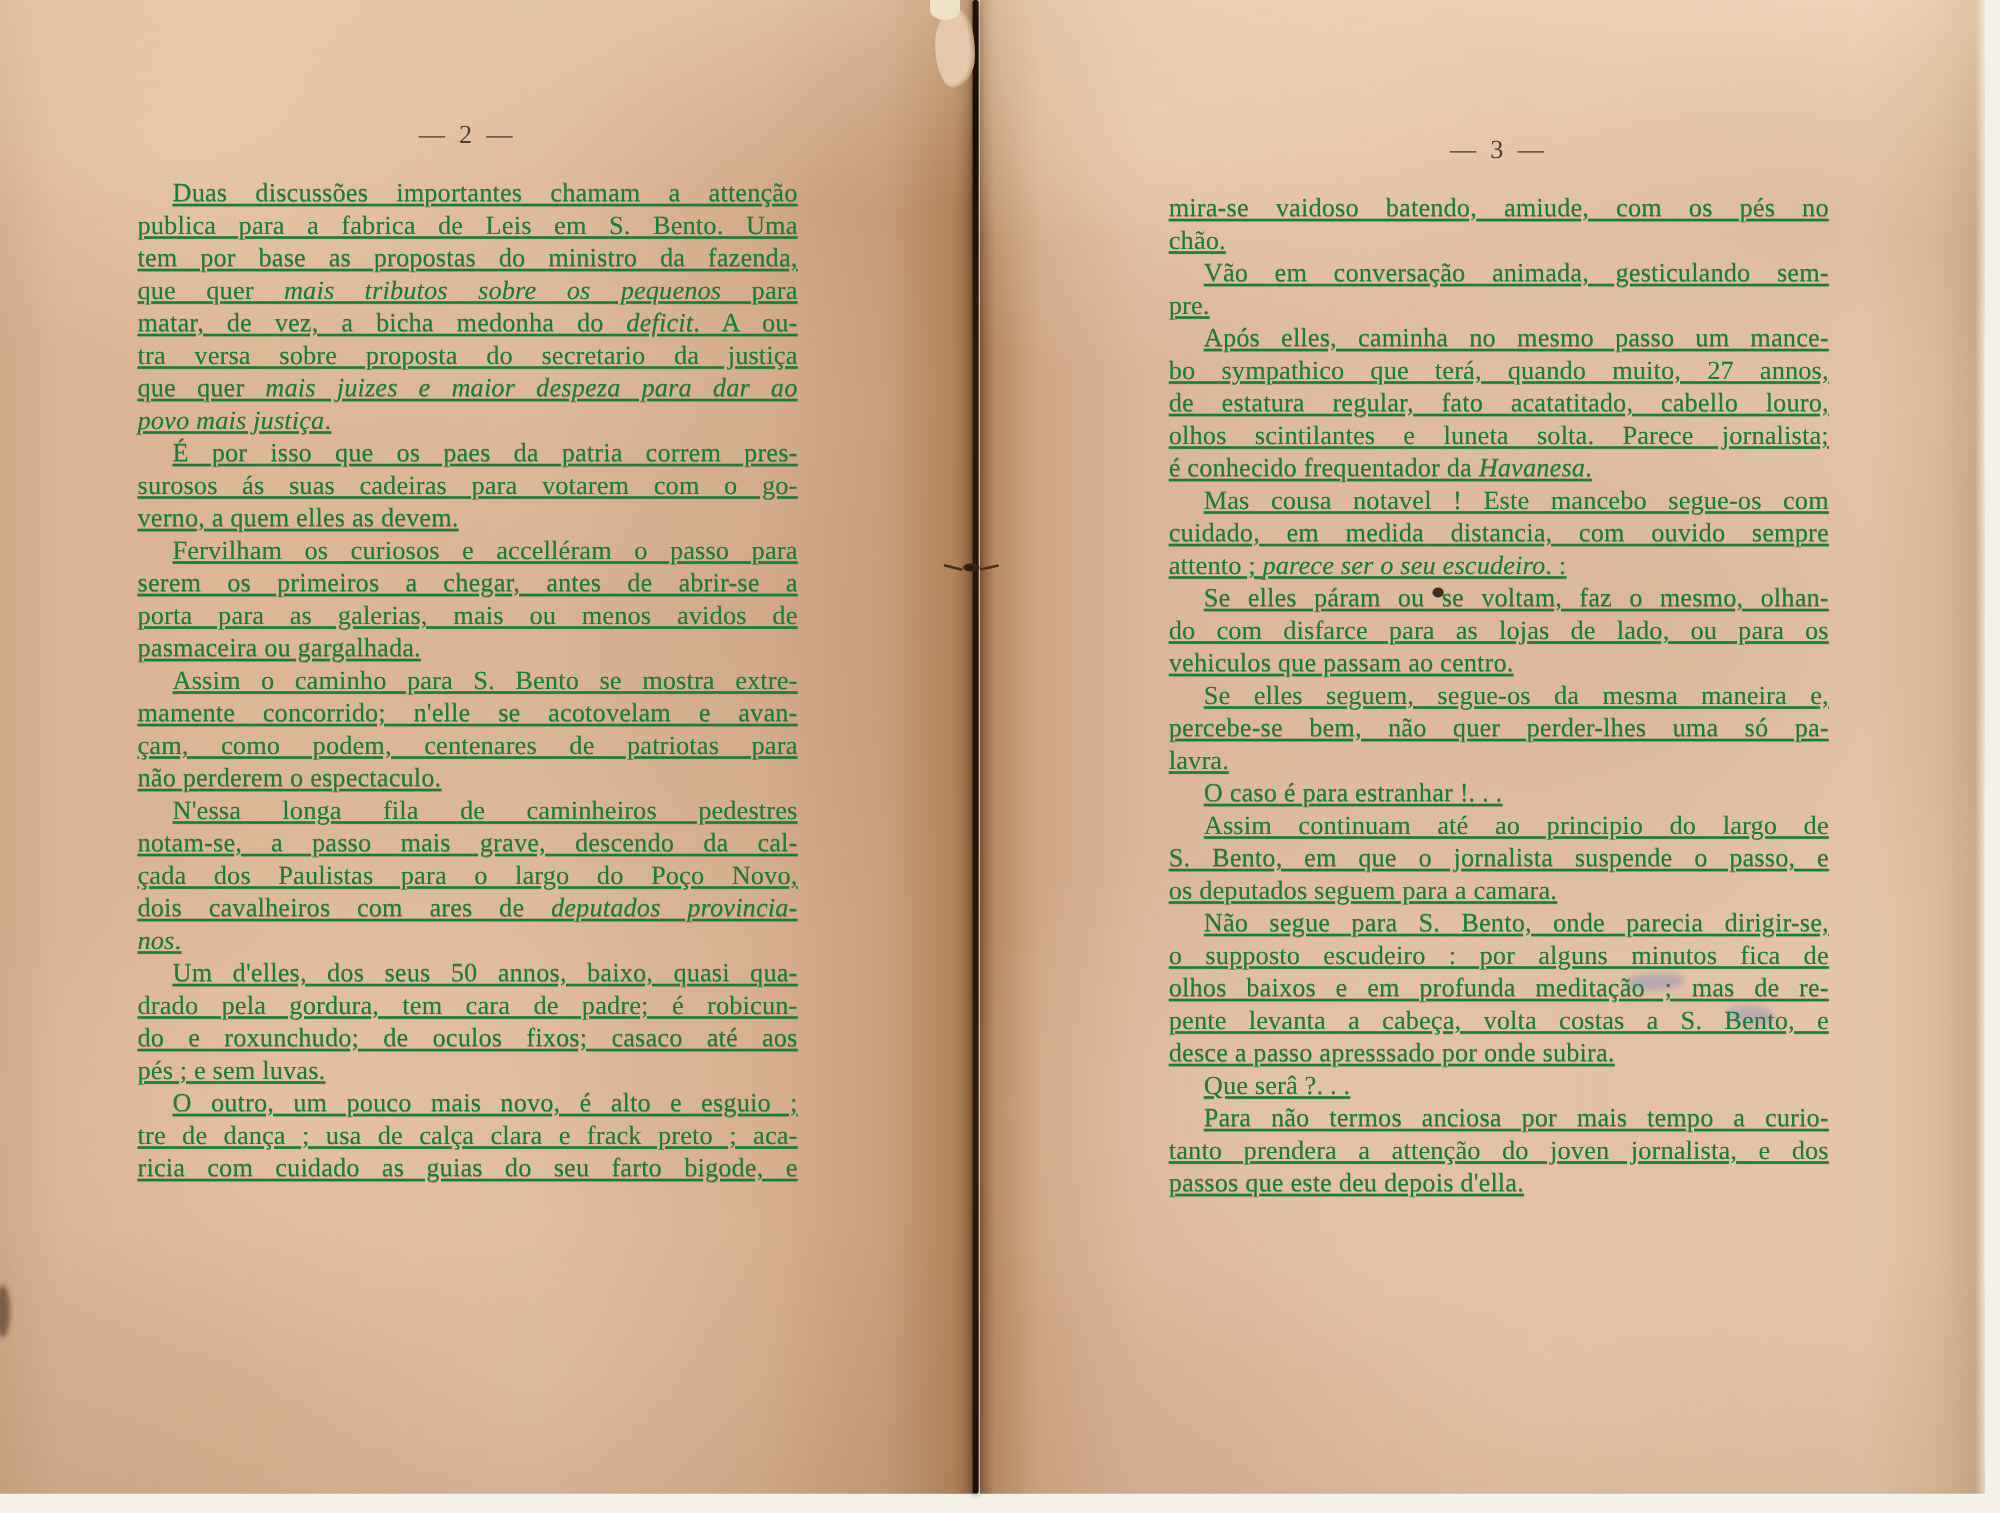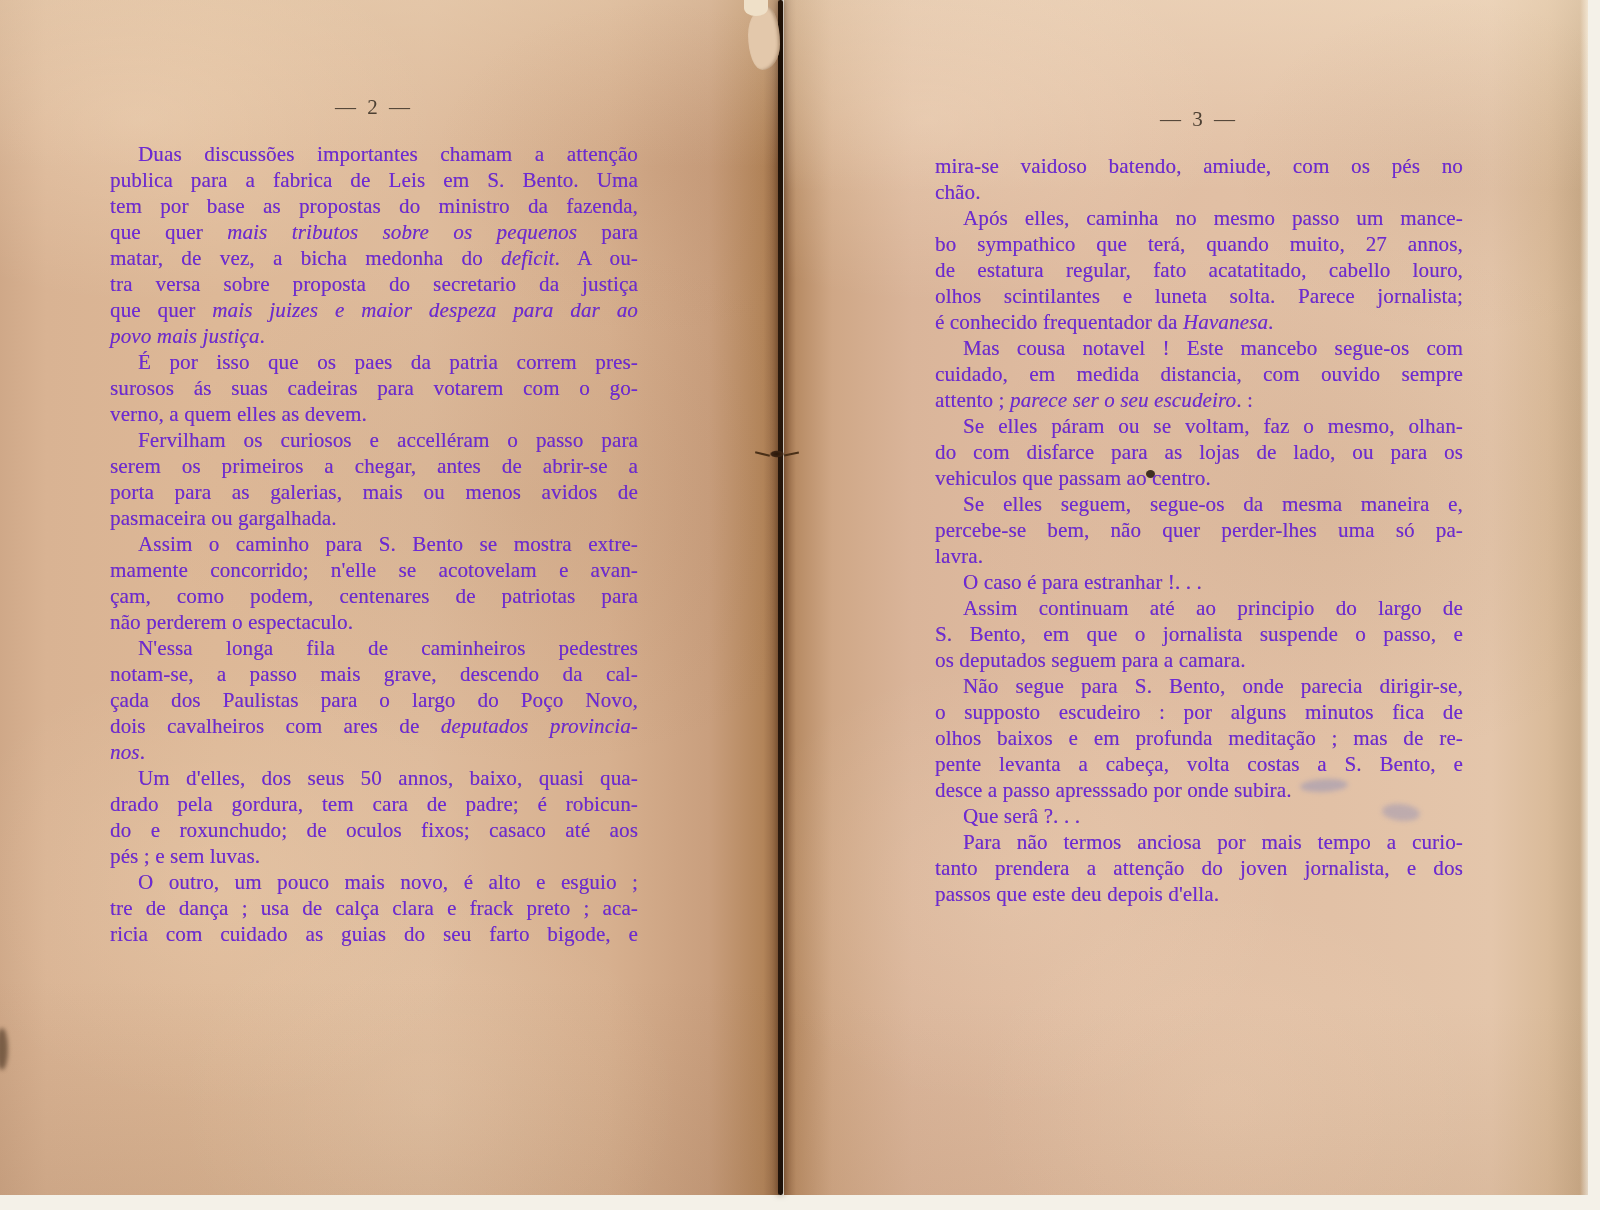--- a/index.html
+++ b/index.html
@@ -79,21 +79,21 @@
   }
 
   
   .page-number{
     position:absolute;width:528px;text-align:center;
     font-size:21px;color:#4d4033;letter-spacing:3px;
   }
   .page-number-left{left:110px;top:95px;}
   .page-number-right{left:935px;top:107px;}
 
-  .text-col{position:absolute;width:528px;color:#6d28d9;}
+  .text-col{position:absolute;width:528px;color:#15803d;text-decoration:underline;}
   .text-col-left{left:110px;top:141px;}
   .text-col-right{left:935px;top:153px;}
 
   .para{margin:0;}
   .line{
     font-size:21px;line-height:26px;
     text-align:justify;text-align-last:justify;
     letter-spacing:.15px;
     text-shadow:.2px .2px .3px rgba(70,50,35,.4);
   }
@@ -168,20 +168,24 @@
         <div class="line"><span>tre de dança ; usa de calça clara e frack preto ; aca-</span></div>
         <div class="line"><span>ricia com cuidado as guias do seu farto bigode, e</span></div>
       </div>
     </div>
   <div class="text-col text-col-right">
       <div class="para">
         <div class="line"><span>mira-se vaidoso batendo, amiude, com os pés no</span></div>
         <div class="line end"><span>chão.</span></div>
       </div>
       <div class="para">
+        <div class="line first"><span>Vão em conversação animada, gesticulando sem-</span></div>
+        <div class="line end"><span>pre.</span></div>
+      </div>
+      <div class="para">
         <div class="line first"><span>Após elles, caminha no mesmo passo um mance-</span></div>
         <div class="line"><span>bo sympathico que terá, quando muito, 27 annos,</span></div>
         <div class="line"><span>de estatura regular, fato acatatitado, cabello louro,</span></div>
         <div class="line"><span>olhos scintilantes e luneta solta. Parece jornalista;</span></div>
         <div class="line end"><span>é conhecido frequentador da </span><span class="it">Havanesa</span><span>.</span></div>
       </div>
       <div class="para">
         <div class="line first"><span>Mas cousa notavel ! Este mancebo segue-os com</span></div>
         <div class="line"><span>cuidado, em medida distancia, com ouvido sempre</span></div>
         <div class="line end"><span>attento ; </span><span class="it">parece ser o seu escudeiro</span><span>. :</span></div>

